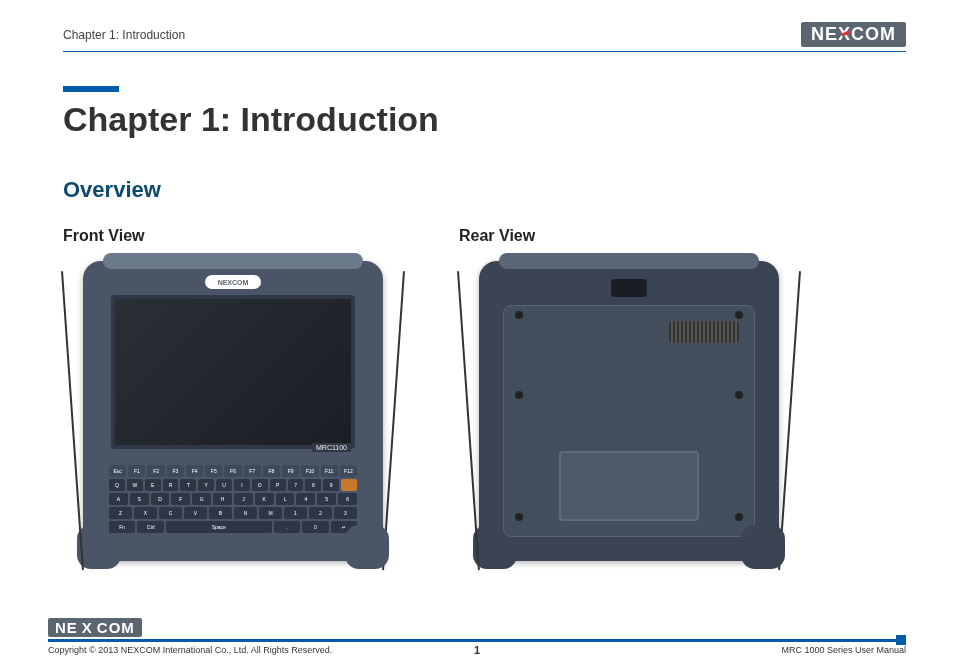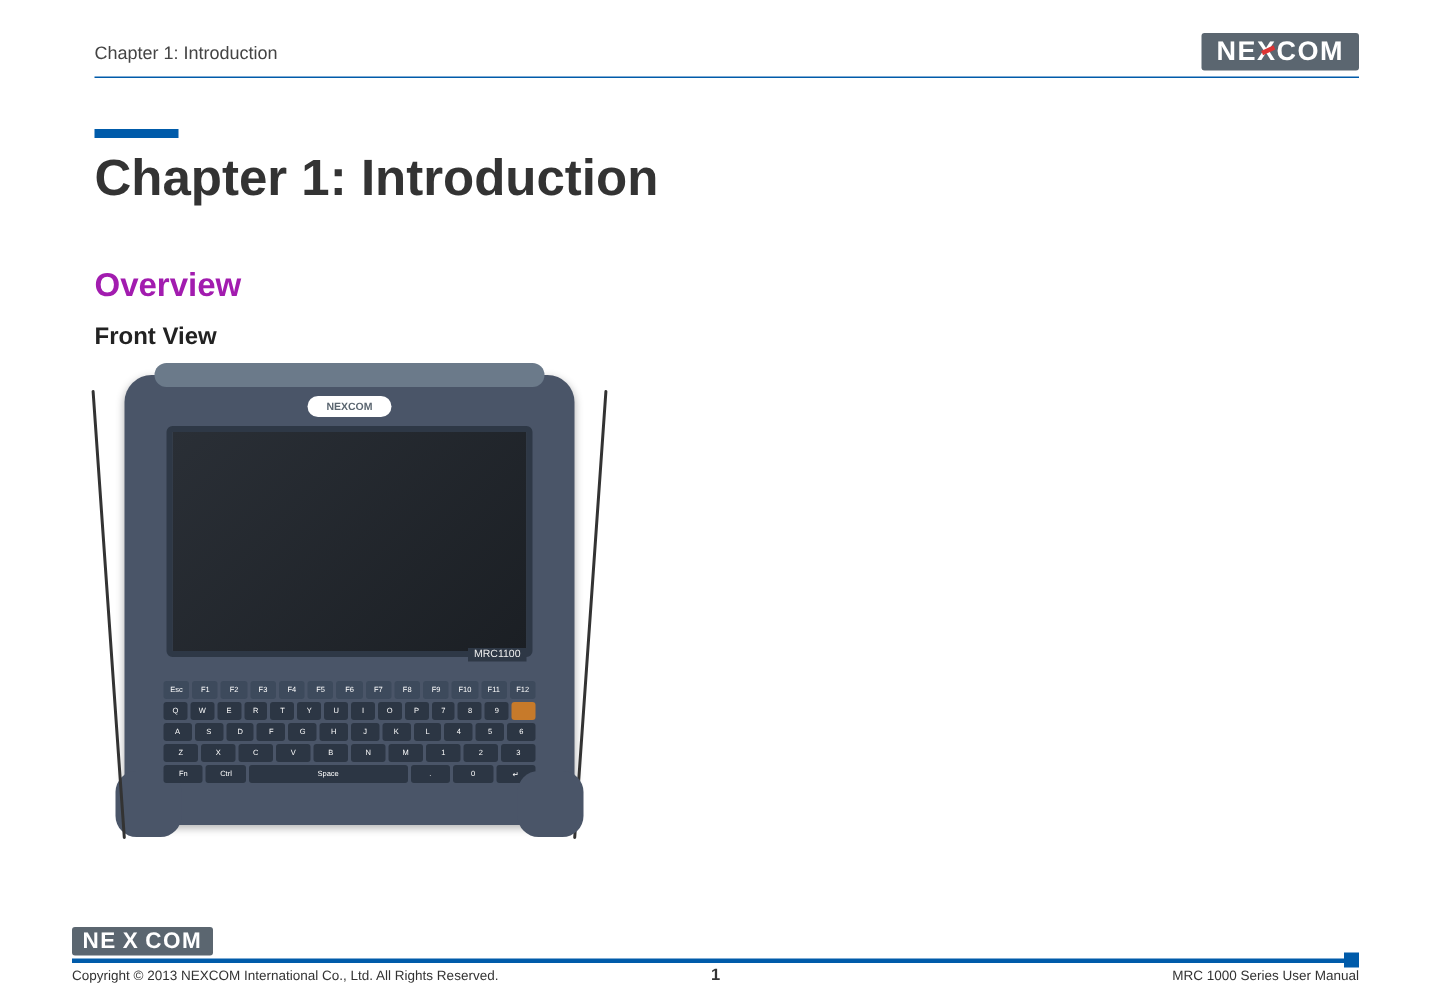--- a/index.html
+++ b/index.html
@@ -63,27 +63,27 @@
   
   h1 {
     font-size: 34px;
     font-weight: 700;
     color: #333;
     margin-top: 8px;
   }
   h2 {
     font-size: 22px;
     font-weight: 700;
-    color: #a21caf;
+    color: #0c4a6e;
     margin-top: 38px;
   }
   .columns {
     display: flex;
     gap: 56px;
-    margin-top: 13px;
+    margin-top: 24px;
   }
   .col h3 {
     font-size: 16px;
     font-weight: 700;
     color: #222;
     margin-bottom: 16px;
   }
   
   .device {
     width: 340px;
@@ -383,20 +383,40 @@
                 <div class="key space">Space</div>
                 <div class="key">.</div>
                 <div class="key">0</div>
                 <div class="key">↵</div>
               </div>
           </div>
         </div>
       </div>
     </div>
 
+    <div class="col">
+      <h3>Rear View</h3>
+      <div class="device">
+        <div class="dev-rear">
+          <div class="strap-l"></div>
+          <div class="strap-r"></div>
+          <div class="top-bar"></div>
+          <div class="camera"></div>
+          <div class="panel"></div>
+          <div class="vent"></div>
+          <div class="battery"></div>
+          <div class="screw s1"></div>
+          <div class="screw s2"></div>
+          <div class="screw s3"></div>
+          <div class="screw s4"></div>
+          <div class="screw s5"></div>
+          <div class="screw s6"></div>
+        </div>
+      </div>
+    </div>
   </div>
 </div>
 
 <div class="footer">
   <div class="footer-logo">
     <span>NE</span>
       <span class="x">X</span>
       <span>COM</span>
   </div>
   <div class="footer-bar"></div>

